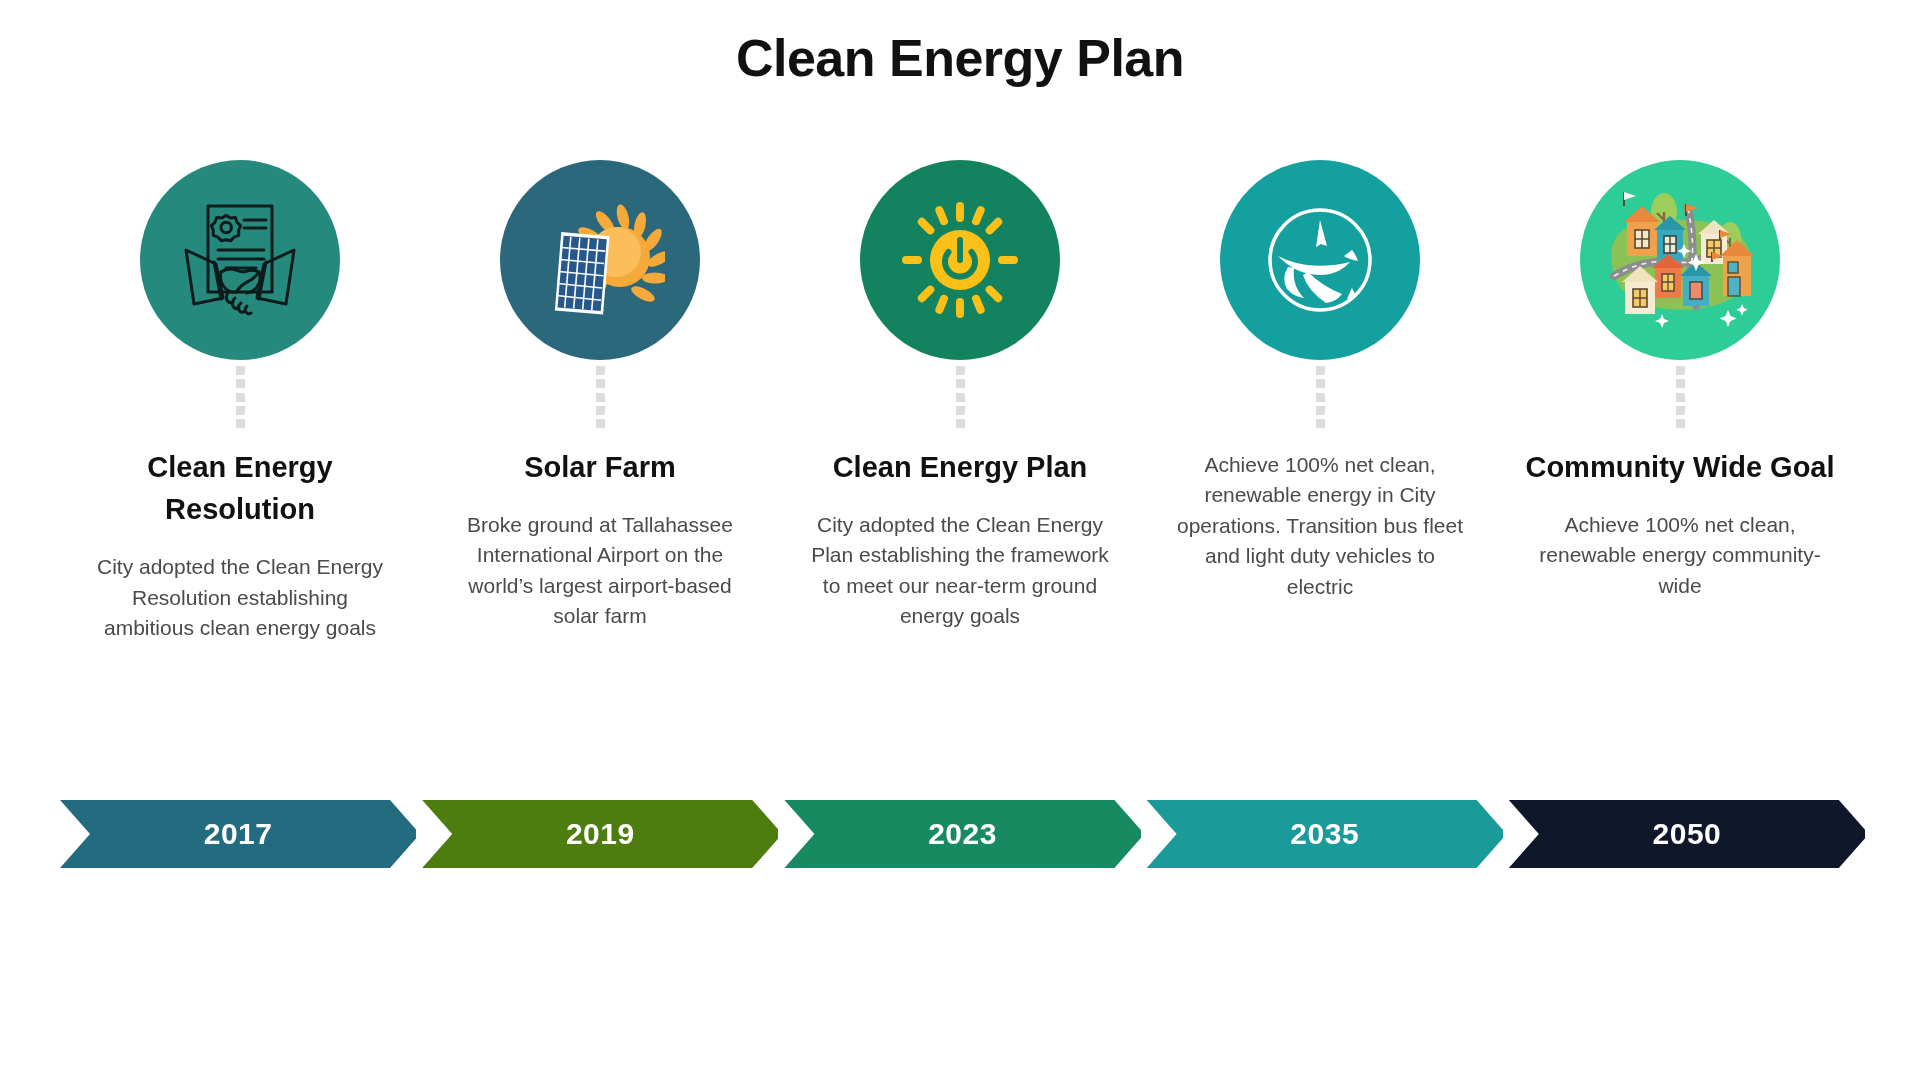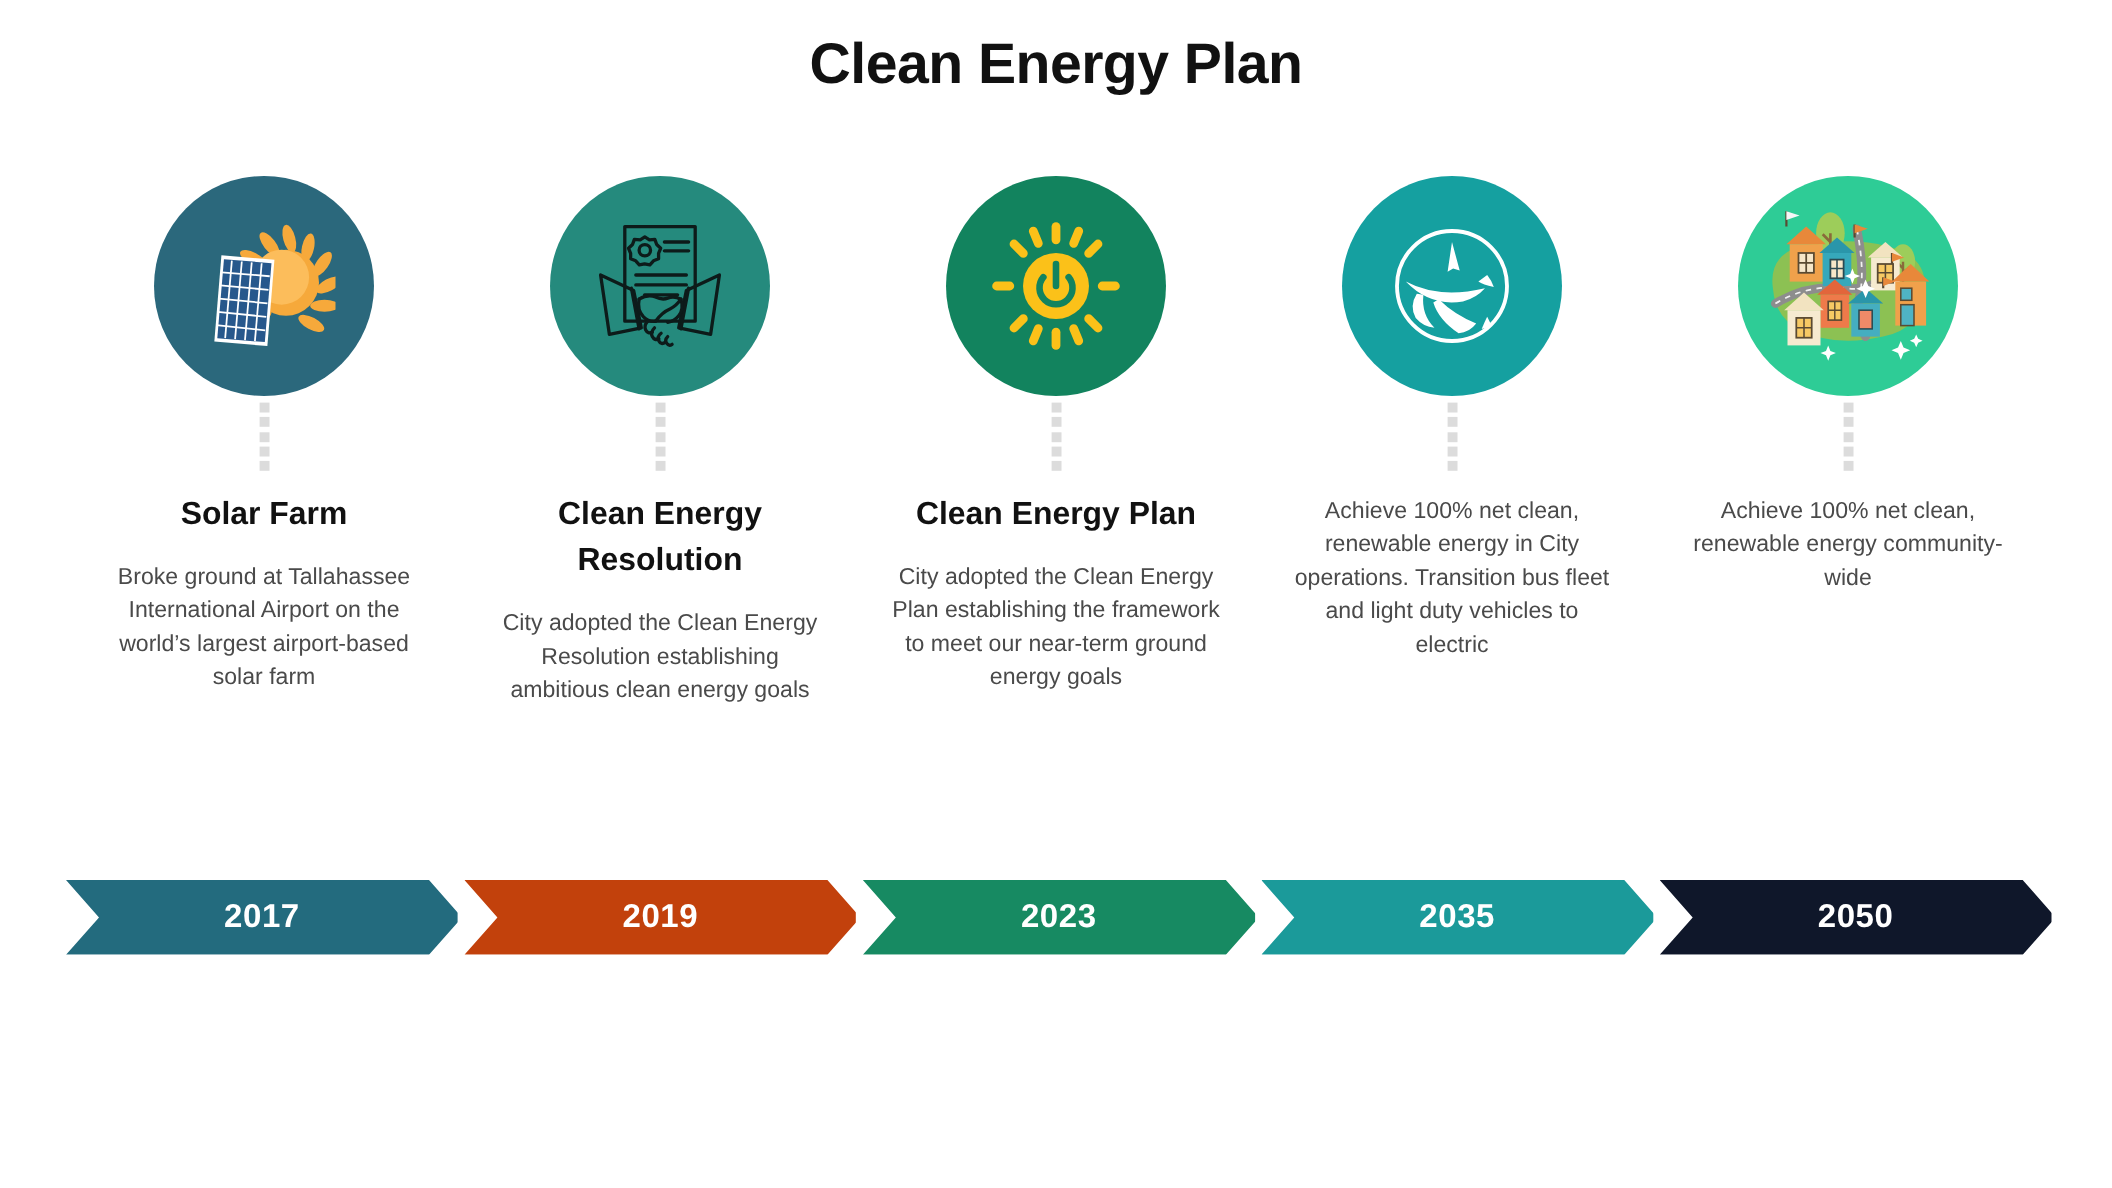--- a/index.html
+++ b/index.html
@@ -134,20 +134,67 @@
   }
 </style>
 </head>
 <body>
 
 <div class="page">
 
   <div class="title">Clean Energy Plan</div>
 
   <div class="columns">
+
+    <div class="col">
+      <div class="circle" style="background:#258a7d">
+        <span>
+          <svg width="124" height="124" viewBox="0 0 124 124">
+            <g fill="none" stroke="#0d1b1a" stroke-width="3" stroke-linejoin="round" stroke-linecap="round">
+
+              <rect x="30" y="8" width="64" height="86"></rect>
+
+              <path d="M44 20 l4.2 -2.6 l4.2 2.6 l4.9 -0.4 l1.7 4.7 l3.6 3.4 l-1.9 4.6 l0 5 l-4.6 1.8 l-3.3 3.7 l-4.8 -1 l-4.8 1 l-3.3 -3.7 l-4.6 -1.8 l0 -5 l-1.9 -4.6 l3.6 -3.4 l1.7 -4.7 Z"></path>
+              <circle cx="48.2" cy="29.5" r="5.2"></circle>
+
+              <line x1="66" y1="22" x2="88" y2="22"></line>
+              <line x1="66" y1="30" x2="88" y2="30"></line>
+              <line x1="40" y1="52" x2="86" y2="52"></line>
+              <line x1="40" y1="61" x2="86" y2="61"></line>
+              <line x1="48" y1="70" x2="78" y2="70"></line>
+
+              <path d="M8 52 L38 66 L45 100 L16 106 Z"></path>
+
+              <path d="M116 52 L86 66 L79 100 L108 106 Z"></path>
+
+              <path d="M36 64 L43 101"></path>
+              <path d="M88 64 L81 101"></path>
+
+              <path d="M43 74 q8 -5 15 -2 q6 3 11 1 q6 -2 12 1"></path>
+              <path d="M43 74 q-2 10 4 16 q5 5 11 4"></path>
+              <path d="M81 74 q3 9 -2 15 q-4 5 -10 6"></path>
+              <path d="M58 94 q6 -8 13 -11 q6 -3 10 -9"></path>
+              <path d="M51 94 q-4 4 -2 8 q2 4 6 2"></path>
+              <path d="M57 100 q-4 4 -2 8 q2 4 6 2"></path>
+              <path d="M63 105 q-4 3 -2 7 q2 4 6 1"></path>
+              <path d="M69 108 q-3 3 -1 6 q2 3 5 1"></path>
+            </g>
+          </svg>
+        </span>
+      </div>
+      <div class="dots">
+        <span class="dot"></span>
+        <span class="dot"></span>
+        <span class="dot"></span>
+        <span class="dot"></span>
+        <span class="dot"></span>
+      </div>
+      <div class="heading">Clean Energy Resolution</div>
+      <div class="body">City adopted the Clean Energy Resolution establishing ambitious clean energy goals</div>
+    </div>
 
     <div class="col">
       <div class="circle" style="background:#2b687c">
         <span>
           <svg width="130" height="130" viewBox="0 0 130 130">
 
             <g fill="#f6a93b">
               <ellipse cx="88" cy="22" rx="5.5" ry="13" transform="rotate(-15 88 22)"></ellipse>
               <ellipse cx="70" cy="27" rx="5.5" ry="13" transform="rotate(-38 70 27)"></ellipse>
               <ellipse cx="105" cy="30" rx="5.5" ry="13" transform="rotate(12 105 30)"></ellipse>
@@ -187,67 +234,20 @@
         <span class="dot"></span>
         <span class="dot"></span>
         <span class="dot"></span>
         <span class="dot"></span>
       </div>
       <div class="heading">Solar Farm</div>
       <div class="body">Broke ground at Tallahassee International Airport on the world’s largest airport-based solar farm</div>
     </div>
 
     <div class="col">
-      <div class="circle" style="background:#258a7d">
-        <span>
-          <svg width="124" height="124" viewBox="0 0 124 124">
-            <g fill="none" stroke="#0d1b1a" stroke-width="3" stroke-linejoin="round" stroke-linecap="round">
-
-              <rect x="30" y="8" width="64" height="86"></rect>
-
-              <path d="M44 20 l4.2 -2.6 l4.2 2.6 l4.9 -0.4 l1.7 4.7 l3.6 3.4 l-1.9 4.6 l0 5 l-4.6 1.8 l-3.3 3.7 l-4.8 -1 l-4.8 1 l-3.3 -3.7 l-4.6 -1.8 l0 -5 l-1.9 -4.6 l3.6 -3.4 l1.7 -4.7 Z"></path>
-              <circle cx="48.2" cy="29.5" r="5.2"></circle>
-
-              <line x1="66" y1="22" x2="88" y2="22"></line>
-              <line x1="66" y1="30" x2="88" y2="30"></line>
-              <line x1="40" y1="52" x2="86" y2="52"></line>
-              <line x1="40" y1="61" x2="86" y2="61"></line>
-              <line x1="48" y1="70" x2="78" y2="70"></line>
-
-              <path d="M8 52 L38 66 L45 100 L16 106 Z"></path>
-
-              <path d="M116 52 L86 66 L79 100 L108 106 Z"></path>
-
-              <path d="M36 64 L43 101"></path>
-              <path d="M88 64 L81 101"></path>
-
-              <path d="M43 74 q8 -5 15 -2 q6 3 11 1 q6 -2 12 1"></path>
-              <path d="M43 74 q-2 10 4 16 q5 5 11 4"></path>
-              <path d="M81 74 q3 9 -2 15 q-4 5 -10 6"></path>
-              <path d="M58 94 q6 -8 13 -11 q6 -3 10 -9"></path>
-              <path d="M51 94 q-4 4 -2 8 q2 4 6 2"></path>
-              <path d="M57 100 q-4 4 -2 8 q2 4 6 2"></path>
-              <path d="M63 105 q-4 3 -2 7 q2 4 6 1"></path>
-              <path d="M69 108 q-3 3 -1 6 q2 3 5 1"></path>
-            </g>
-          </svg>
-        </span>
-      </div>
-      <div class="dots">
-        <span class="dot"></span>
-        <span class="dot"></span>
-        <span class="dot"></span>
-        <span class="dot"></span>
-        <span class="dot"></span>
-      </div>
-      <div class="heading">Clean Energy Resolution</div>
-      <div class="body">City adopted the Clean Energy Resolution establishing ambitious clean energy goals</div>
-    </div>
-
-    <div class="col">
       <div class="circle" style="background:#12835e">
         <span>
           <svg width="120" height="120" viewBox="0 0 120 120">
             <g fill="#fbc119">
 
               <rect x="56" y="2" width="8" height="20" rx="4"></rect>
               <rect x="56" y="98" width="8" height="20" rx="4"></rect>
               <rect x="2" y="56" width="20" height="8" rx="4"></rect>
               <rect x="98" y="56" width="20" height="8" rx="4"></rect>
               <rect x="56" y="2" width="8" height="20" rx="4" transform="rotate(45 60 60)"></rect>
@@ -401,30 +401,31 @@
           </svg>
         </span>
       </div>
       <div class="dots">
         <span class="dot"></span>
         <span class="dot"></span>
         <span class="dot"></span>
         <span class="dot"></span>
         <span class="dot"></span>
       </div>
+      <div class="heading">Community Wide Goal</div>
       <div class="body">Achieve 100% net clean, renewable energy community-wide</div>
     </div>
 
   </div>
 
   <div class="years">
     <div class="chev" style="background:#236b7e">
       <span class="chev-label">2017</span>
     </div>
-    <div class="chev" style="background:#c2410c">
+    <div class="chev" style="background:#4d7c0f">
       <span class="chev-label">2019</span>
     </div>
     <div class="chev" style="background:#178a62">
       <span class="chev-label">2023</span>
     </div>
     <div class="chev" style="background:#1b9a9a">
       <span class="chev-label">2035</span>
     </div>
     <div class="chev" style="background:#0f172a">
       <span class="chev-label">2050</span>

